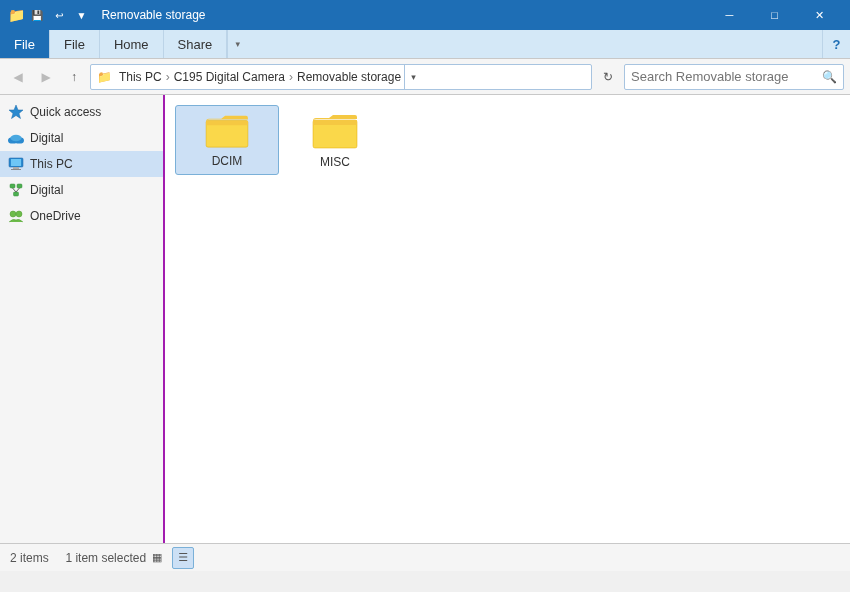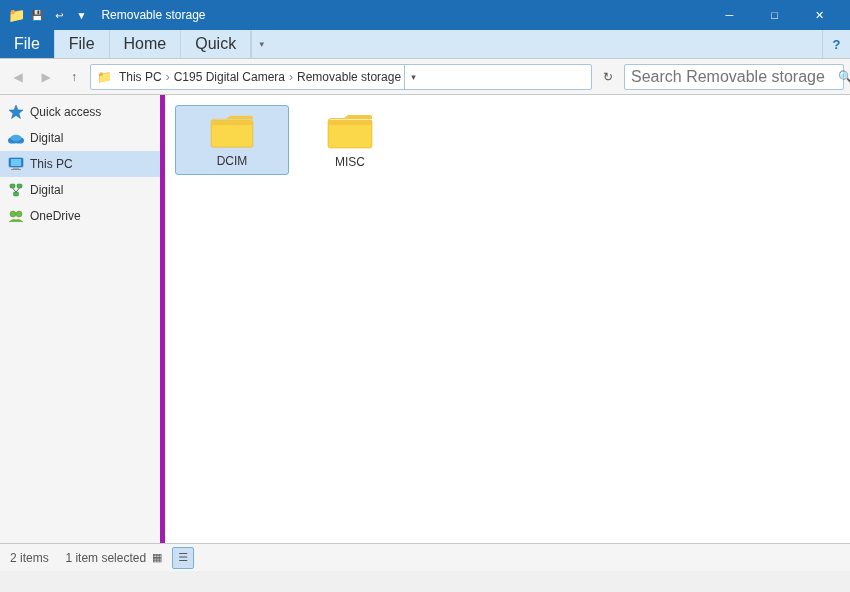--- a/index.html
+++ b/index.html
@@ -52,21 +52,21 @@
     }
     .ribbon-tabs {
       display: flex;
       align-items: stretch;
       height: 28px;
       background: #d4e8f7;
     }
     .ribbon-tab {
       padding: 0 14px;
       display: flex; align-items: center;
-      font-size: 16px; cursor: pointer;
+      font-size: 13px; cursor: pointer;
       border-right: 1px solid #bcd4e8;
       color: #333;
     }
     .ribbon-tab.active {
       background: #1e6eb5;
       color: white;
     }
     .ribbon-help {
       margin-left: auto;
       width: 28px;
@@ -133,37 +133,37 @@
       width: 220px;
       background: white;
       border: 1px solid #a8c4e0;
       border-radius: 2px;
       display: flex;
       align-items: center;
       padding: 0 6px;
     }
     .search-input {
       flex: 1; border: none; outline: none;
-      font-size: 16px; color: #888; background: transparent;
+      font-size: 13px; color: #888; background: transparent;
     }
     .search-icon-btn {
       color: #888; font-size: 12px; cursor: pointer;
     }
 
     
     .main {
       display: flex;
       height: calc(592px - 30px - 22px - 28px - 36px - 28px);
     }
 
     
     .sidebar {
       width: 165px;
       background: #f5f5f5;
-      border-right: 5px solid #a21caf;
+      border-right: 2px solid #a21caf;
       overflow-y: auto;
       padding: 4px 0;
     }
     .sidebar-item {
       display: flex;
       align-items: center;
       height: 26px;
       padding: 0 8px;
       cursor: pointer;
       border-radius: 0;
@@ -178,21 +178,21 @@
     .content {
       flex: 1;
       background: white;
       padding: 10px;
       display: flex;
       flex-wrap: wrap;
       align-content: flex-start;
       gap: 4px;
     }
     .folder-item {
-      width: 114px;
+      width: 104px;
       height: 70px;
       display: flex;
       flex-direction: column;
       align-items: center;
       justify-content: center;
       gap: 4px;
       cursor: pointer;
       border-radius: 3px;
       padding: 6px;
     }
@@ -243,21 +243,21 @@
     <div class="title-btn">□</div>
     <div class="title-btn close">✕</div>
   </div>
 </div>
 
 <div class="ribbon">
   <div class="ribbon-tabs">
     <div class="ribbon-tab active">File</div>
     <div class="ribbon-tab">File</div>
     <div class="ribbon-tab">Home</div>
-    <div class="ribbon-tab">Quick</div>
+    <div class="ribbon-tab">Share</div>
     <div class="ribbon-expand">▾</div>
     <div class="ribbon-help">?</div>
   </div>
 </div>
 
 <div class="address-bar">
   <div class="nav-btn disabled">◀</div>
   <div class="nav-btn disabled">▶</div>
   <div class="nav-btn">↑</div>
 

